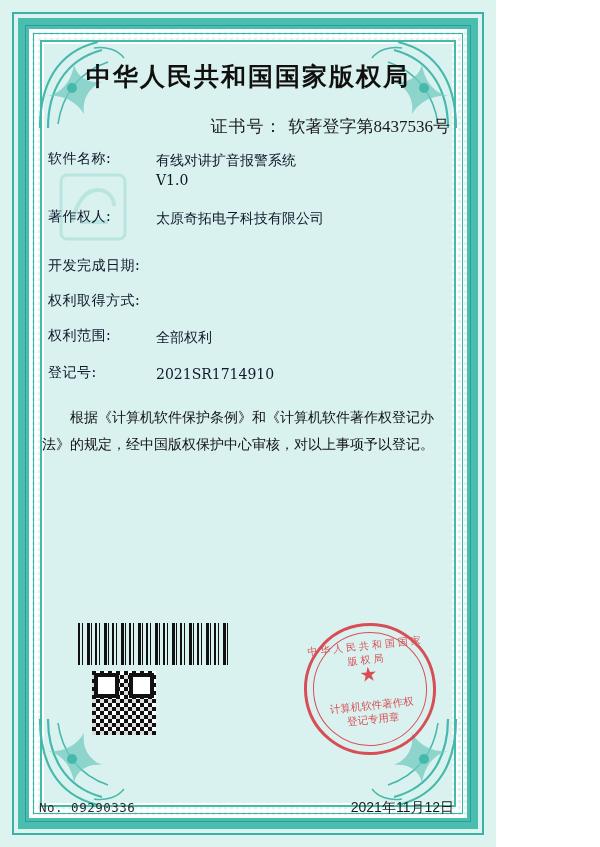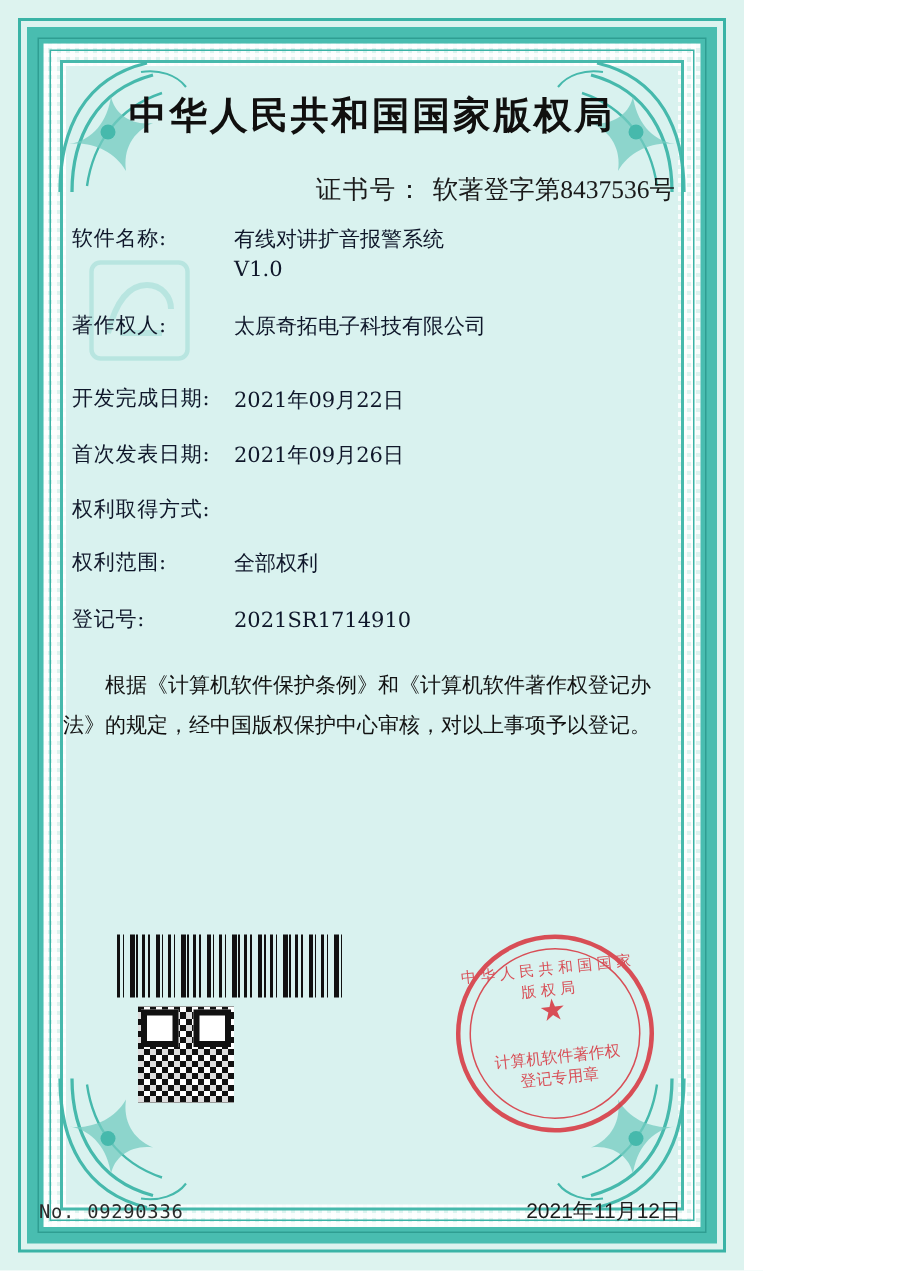--- a/index.html
+++ b/index.html
@@ -242,21 +242,21 @@
     left: 0; right: 0;
     bottom: 26px;
     text-align: center;
     font-size: 10.5px;
     line-height: 1.35;
     font-family: "DejaVu Serif", "Liberation Serif", serif;
   }
 
   .footer {
     position: absolute;
-    left: 26px;
+    left: 39px;
     right: 42px;
     bottom: 30px;
     display: flex;
     justify-content: space-between;
     align-items: baseline;
     font-size: 12.5px;
     color: #1b1b1b;
   }
   .footer .serial {
     font-family: "DejaVu Sans Mono", monospace;
@@ -355,27 +355,22 @@
 
       <div class="field-row" style="margin-top:14px;">
         <div class="field-label spread">著作权人:</div>
         <div class="field-value">太原奇拓电子科技有限公司</div>
       </div>
 
       <div class="gap-lg"></div>
 
       <div class="field-row">
         <div class="field-label">开发完成日期:</div>
-        <div class="field-value">2021年09月22日</div>
-      </div>
-
-      <div class="field-row">
-        <div class="field-label">首次发表日期:</div>
-        <div class="field-value">2021年09月26日</div>
-      </div>
+      </div>
+
 
       <div class="field-row">
         <div class="field-label">权利取得方式:</div>
       </div>
 
       <div class="field-row">
         <div class="field-label spread">权利范围:</div>
         <div class="field-value">全部权利</div>
       </div>
 

